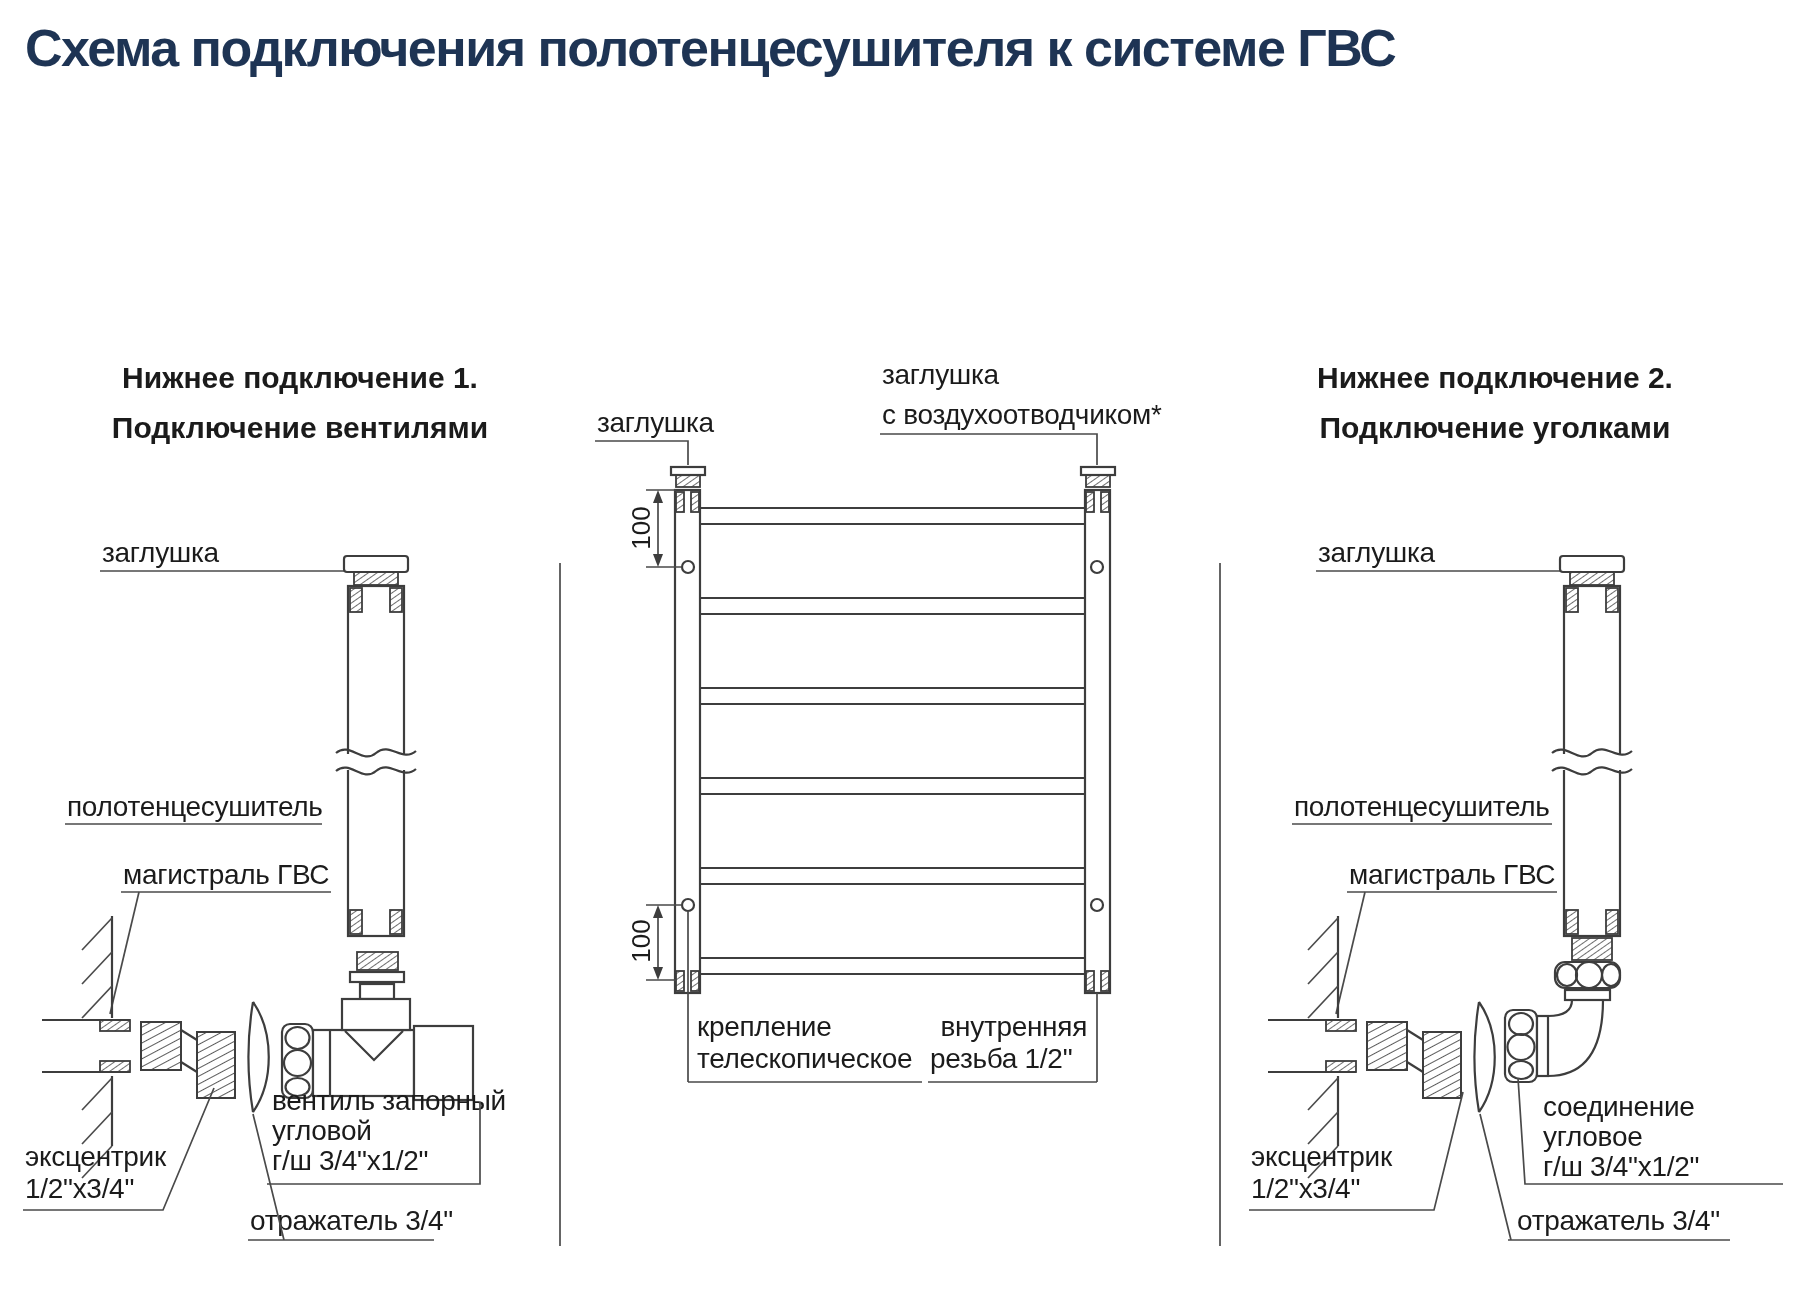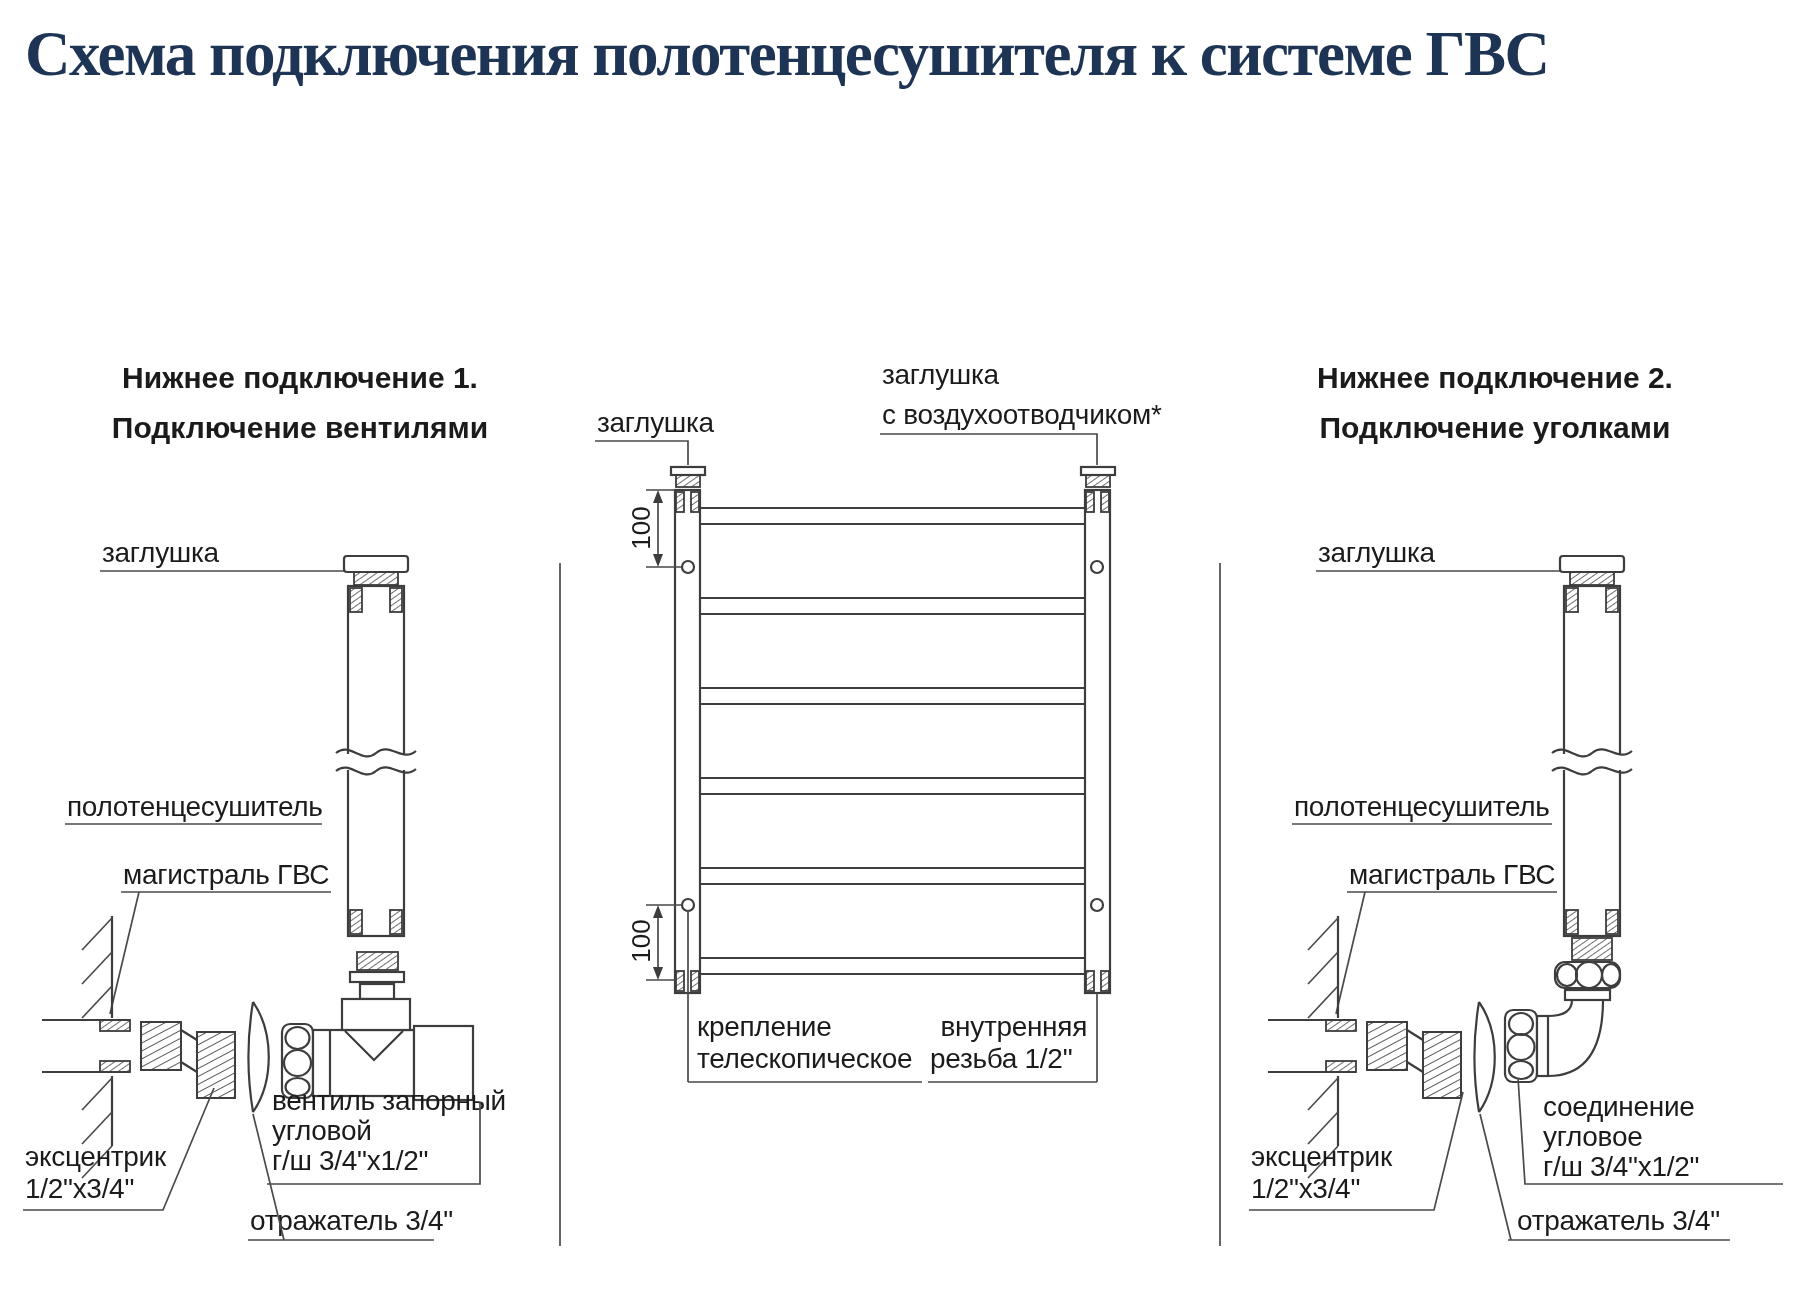--- a/index.html
+++ b/index.html
@@ -1,19 +1,19 @@
 <!DOCTYPE html>
 <html><head>
 <meta charset="utf-8">
 <style>
   html,body{margin:0;padding:0;background:#ffffff;}
   #stage{position:relative;width:1800px;height:1291px;background:#fff;overflow:hidden;
          font-family:"Liberation Sans",sans-serif;}
   #title{position:absolute;left:25px;top:18px;width:1770px;white-space:nowrap;
-         font-size:63px;font-weight:bold;letter-spacing:-1.5px;color:#1e3454;font-family:Liberation Serif, serif;}
+         font-size:52px;font-weight:bold;letter-spacing:-1.5px;color:#1e3454;}
   svg{position:absolute;left:0;top:0;}
   svg text{font-family:"Liberation Sans",sans-serif;fill:#1b1b1b;}
   .h{font-size:30px;font-weight:bold;}
   .lbl{font-size:28px;letter-spacing:-0.3px;}
   .dim{font-size:26px;}
   .ln{stroke:#3d3d3d;stroke-width:2.2;fill:none;}
   .thin{stroke:#4a4a4a;stroke-width:1.7;fill:none;}
   .part{stroke:#3d3d3d;stroke-width:2.2;fill:#ffffff;}
   .hatchT{stroke:#3d3d3d;stroke-width:1.8;fill:url(#hatchThread);}
   .hatchE{stroke:#3d3d3d;stroke-width:2;fill:url(#hatchEcc);}

